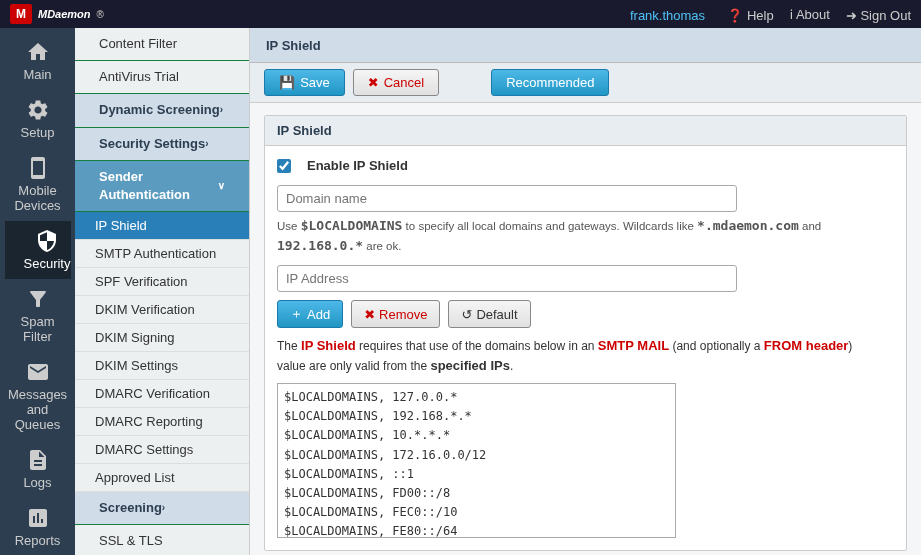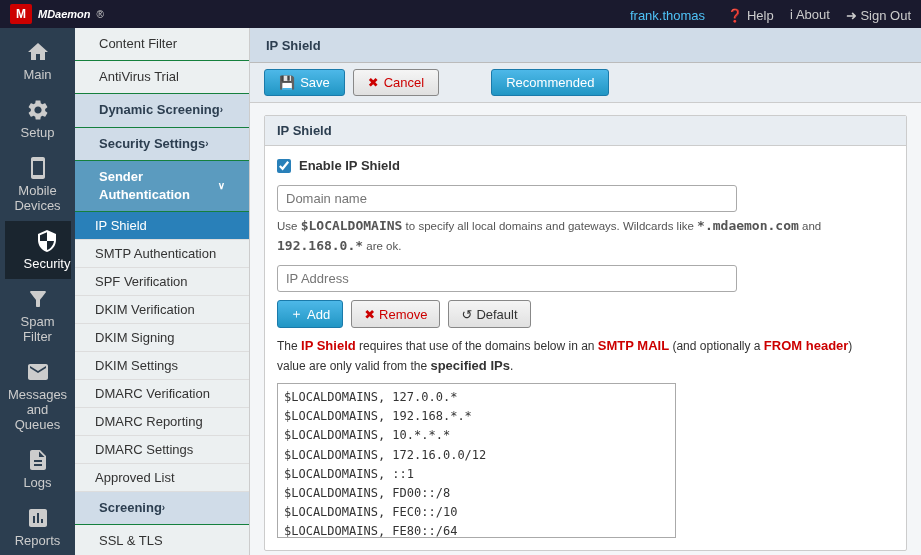--- a/index.html
+++ b/index.html
@@ -188,21 +188,21 @@
       font-weight: bold;
       font-size: 13.5px;
       color: #2c3e50;
       border-bottom: 1px solid #ccc;
     }
     .panel-body { padding: 12px; }
 
     .checkbox-row {
       display: flex;
       align-items: center;
-      gap: 8px;
+      gap: 16px;
       margin-bottom: 12px;
     }
     .checkbox-row input[type=checkbox] { width: 14px; height: 14px; accent-color: #2980b9; }
     .checkbox-label { font-weight: bold; color: #333; }
 
     .field-row { margin-bottom: 2px; }
     .text-input {
       width: 460px;
       padding: 5px 8px;
       border: 1px solid #aaa;

